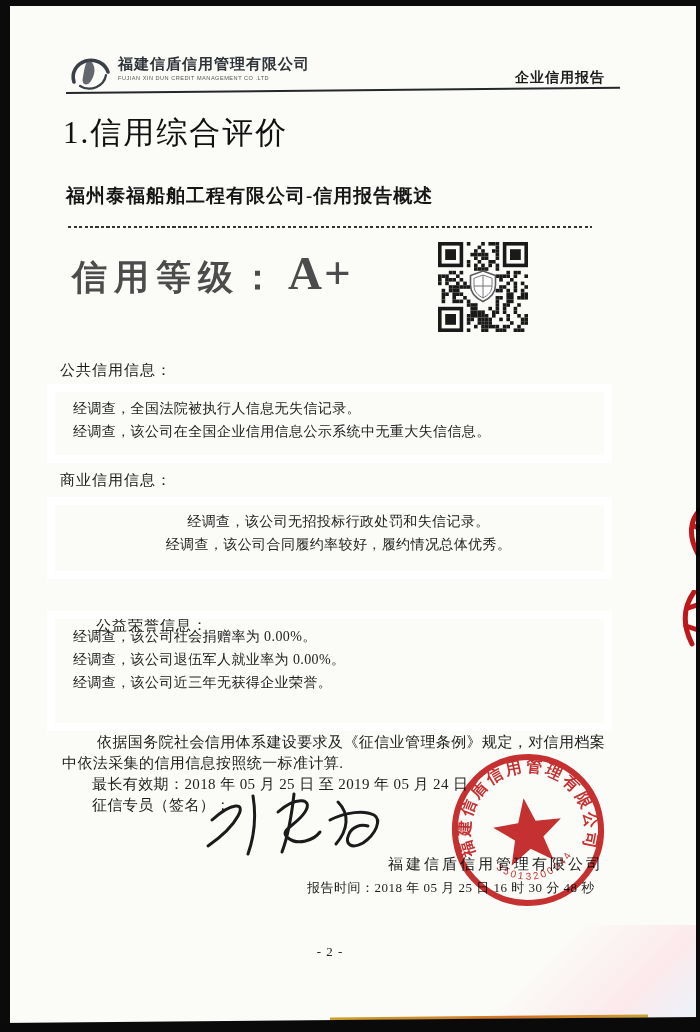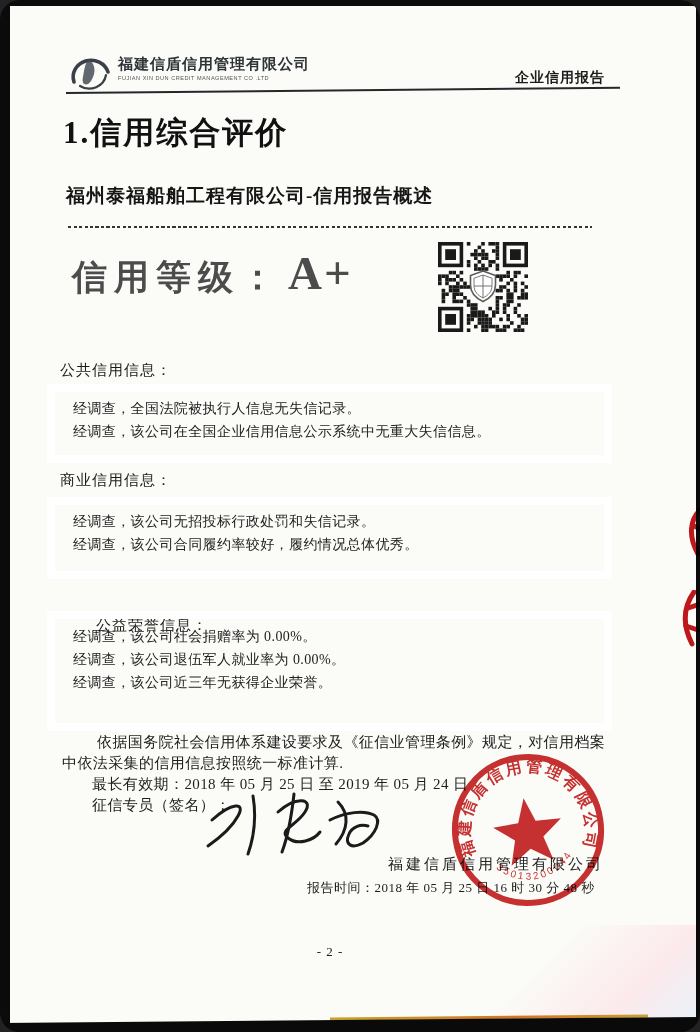--- a/index.html
+++ b/index.html
@@ -1,42 +1,42 @@
 <!DOCTYPE html>
 <html><head>
 <meta charset="utf-8">
 <style>
   html,body{margin:0;padding:0;background:#222;}
   #shot{position:relative;width:700px;height:1032px;background:#0b0b0b;overflow:hidden;
-        font-family:"Liberation Serif","DejaVu Serif",serif;color:#222;border-radius:20px;}
+        font-family:"Liberation Serif","DejaVu Serif",serif;color:#222;}
   #paper{position:absolute;left:10px;top:6px;right:4px;bottom:9px;background:#fbfbf8;}
   .abs{position:absolute;}
   
   #logo{left:66px;top:48px;width:48px;height:46px;}
   #logo-text{left:118px;top:55px;}
   #logo-cn{font-family:"Liberation Sans","DejaVu Sans",sans-serif;font-weight:bold;font-size:15px;letter-spacing:1px;color:#2e3338;}
   #logo-en{font-family:"Liberation Sans","DejaVu Sans",sans-serif;font-size:5.6px;letter-spacing:.5px;color:#555;margin-top:1px;}
   #report-type{left:495px;top:69px;width:110px;text-align:right;font-weight:bold;font-size:14px;letter-spacing:1px;color:#1c1c1c;}
   #header-rule{left:66px;top:92px;width:554px;height:2px;background:#25282b;transform:rotate(-0.55deg);transform-origin:left center;}
   
-  #doc-title{left:63px;top:112px;font-size:31px;font-weight:bold;letter-spacing:2px;color:#111;}
+  #doc-title{left:63px;top:112px;font-size:31px;font-weight:normal;letter-spacing:2px;color:#111;}
   #doc-subtitle{left:66px;top:183px;font-size:19px;font-weight:bold;letter-spacing:1px;color:#161616;}
   .dashline{left:68px;top:226px;width:524px;height:2px;
     background:repeating-linear-gradient(90deg,#333 0 3px,transparent 3px 5.5px);}
   
   #rating{left:72px;top:246px;color:#4c4c4c;font-weight:bold;white-space:nowrap;}
   #rating .lab{font-size:35px;letter-spacing:7px;}
   #rating .grade{font-size:47px;letter-spacing:2px;margin-left:6px;}
   #qr{left:438px;top:242px;width:90px;height:90px;}
   
   .sec-label{left:60px;font-size:15px;letter-spacing:1px;color:#1b1b1b;}
   .info-box{left:47px;width:549px;border:8px solid #ffffff;background:rgba(255,255,255,.0);}
   .info-box .bl{padding-left:18px;font-size:14px;line-height:23px;color:#222;letter-spacing:.4px;white-space:nowrap;}
   #s1-label{top:361px;} #box1{top:384px;height:58px;padding-top:5px;}
-  #s2-label{top:471px;} #box2{top:497px;height:61px;padding-top:5px;}
+  #s2-label{top:471px;} #box2{top:497px;height:61px;padding-top:5px;text-align:center;}
   #s3-label{top:616px;margin-left:36px;} #box3{top:611px;height:98px;padding-top:6px;}
   
   .fline{font-size:15px;letter-spacing:.4px;color:#1d1d1d;white-space:nowrap;}
   #f1{left:97px;top:733px;} #f2{left:62px;top:754px;}
   #f3{left:92px;top:775px;} #f4{left:92px;top:796px;font-family:Liberation Mono, monospace;}
   #signature{left:198px;top:786px;width:195px;height:84px;}
   #company-footer{left:388px;top:855px;font-size:15px;letter-spacing:3px;color:#222;}
   #report-time{left:307px;top:879px;font-size:13px;letter-spacing:.5px;color:#1d1d1d;white-space:nowrap;}
   
   #stamp{left:448px;top:750px;width:160px;height:160px;mix-blend-mode:multiply;opacity:.92;transform:rotate(-8deg);}

